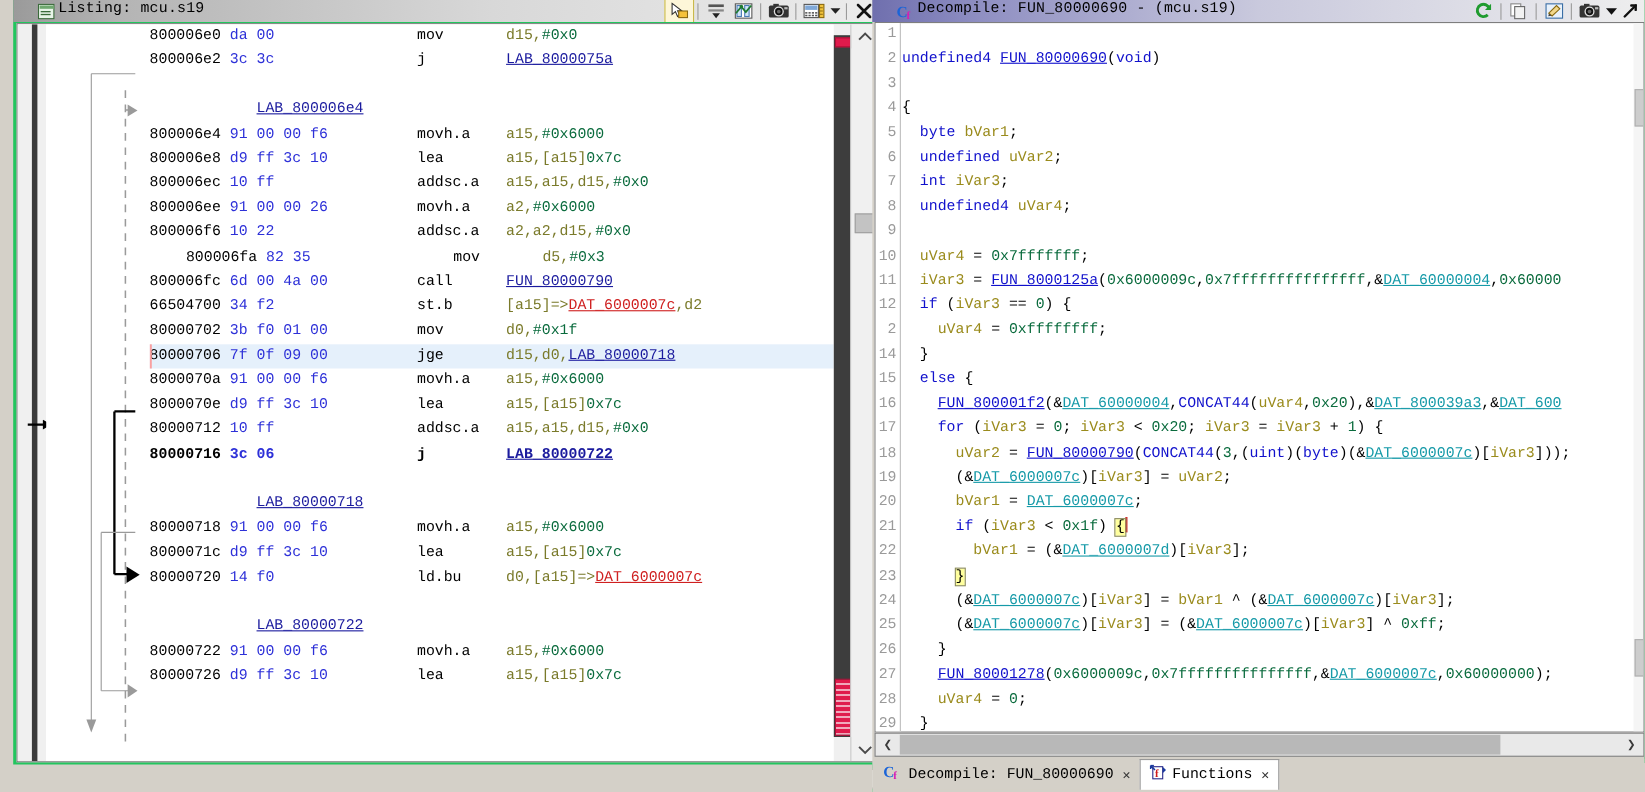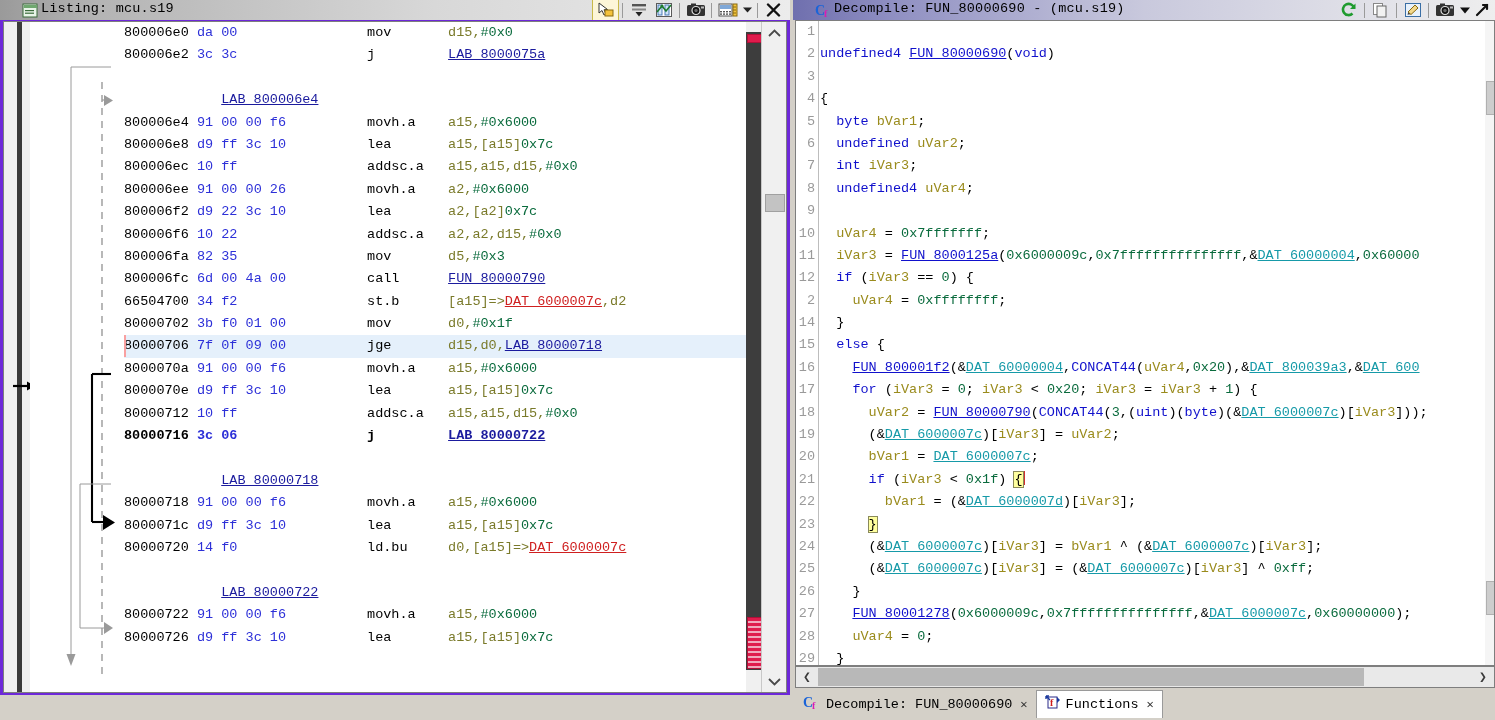--- a/index.html
+++ b/index.html
@@ -21,22 +21,22 @@
   .tb-left{background:linear-gradient(to right,#9a9a9a 0%,#b4b4b4 12%,#d8d8d8 55%,#ececec 100%);}
   .tb-right{background:linear-gradient(to right,#6f6fae 0%,#8f8fc2 14%,#c9c9dd 50%,#eeeeee 100%);}
   .tb-icon{width:16px;height:15px;margin:0 3px 0 22px;flex:0 0 auto;position:relative;}
   .tb-title{white-space:nowrap;margin-top:-4px;letter-spacing:.2px;}
   .tb-tools{margin-left:auto;display:flex;align-items:center;gap:0;padding-right:4px;}
   .tbtn{width:25px;height:20px;display:flex;align-items:center;justify-content:center;position:relative;}
   .tsep{width:1px;height:15px;background:#9a9a9a;margin:0 3px;}
 
   
   #listing-window{
-    position:absolute;left:0;top:0;width:790px;height:720px;
-    background:#6d28d9;box-sizing:border-box;
+    position:absolute;left:12px;top:0;width:790px;height:720px;
+    background:#22c55e;box-sizing:border-box;
   }
   #listing-body{
     position:absolute;left:3px;top:21px;width:784px;height:672px;
     background:#fff;border:1px solid #7e7e7e;box-sizing:border-box;
     overflow:hidden;
   }
   .lst-leftbar{position:absolute;left:0;top:0;width:26px;height:100%;background:#f0f0f0;}
   .lst-leftbar .darkline{position:absolute;left:13px;top:0;width:5px;height:100%;background:#3a3a3a;}
   .lst-cursor-arrow{position:absolute;left:9px;top:358px;width:22px;height:10px;}
   .lst-margin{position:absolute;left:26px;top:0;width:94px;height:100%;background:#fff;}
@@ -234,23 +234,22 @@
 
       <div class="lst-code" id="listing-rows">
           <div class="row" style="position: relative;"><span class="addr">800006e0 </span><span class="bytes">da 00                </span><span class="mnem">mov       </span><span class="reg">d15,</span><span class="imm">#0x0</span></div>
           <div class="row" style="position: relative;"><span class="addr">800006e2 </span><span class="bytes">3c 3c                </span><span class="mnem">j         </span><span class="lbl">LAB_8000075a</span></div>
           <div class="row" style="position: relative;">&nbsp;</div>
           <div class="row" style="position: relative;">            <span class="labelrow">LAB_800006e4</span></div>
           <div class="row" style="position: relative;"><span class="addr">800006e4 </span><span class="bytes">91 00 00 f6          </span><span class="mnem">movh.a    </span><span class="reg">a15,</span><span class="imm">#0x6000</span></div>
           <div class="row" style="position: relative;"><span class="addr">800006e8 </span><span class="bytes">d9 ff 3c 10          </span><span class="mnem">lea       </span><span class="reg">a15,[a15]</span><span class="imm">0x7c</span></div>
           <div class="row" style="position: relative;"><span class="addr">800006ec </span><span class="bytes">10 ff                </span><span class="mnem">addsc.a   </span><span class="reg">a15,a15,d15,</span><span class="imm">#0x0</span></div>
           <div class="row" style="position: relative;"><span class="addr">800006ee </span><span class="bytes">91 00 00 26          </span><span class="mnem">movh.a    </span><span class="reg">a2,</span><span class="imm">#0x6000</span></div>
-          <div class="row" style="position: relative;"><span class="addr">800006f2 </span><span class="bytes">d9 22 3c 10          </span><span class="mnem">lea       </span><span class="reg">a2,[a2]</span><span class="imm">0x7c</span></div>
           <div class="row" style="position: relative;"><span class="addr">800006f6 </span><span class="bytes">10 22                </span><span class="mnem">addsc.a   </span><span class="reg">a2,a2,d15,</span><span class="imm">#0x0</span></div>
-          <div class="row" style="position: relative;"><span class="addr">800006fa </span><span class="bytes">82 35                </span><span class="mnem">mov       </span><span class="reg">d5,</span><span class="imm">#0x3</span></div>
+          <div class="row" style="position: relative; margin-left: 33px;"><span class="addr">800006fa </span><span class="bytes">82 35                </span><span class="mnem">mov       </span><span class="reg">d5,</span><span class="imm">#0x3</span></div>
           <div class="row" style="position: relative;"><span class="addr">800006fc </span><span class="bytes">6d 00 4a 00          </span><span class="mnem">call      </span><span class="fun">FUN_80000790</span></div>
           <div class="row" style="position: relative;"><span class="addr">66504700 </span><span class="bytes">34 f2                </span><span class="mnem">st.b      </span><span class="reg">[a15]=&gt;</span><span class="dat">DAT_6000007c</span><span class="reg">,d2</span></div>
           <div class="row" style="position: relative;"><span class="addr">80000702 </span><span class="bytes">3b f0 01 00          </span><span class="mnem">mov       </span><span class="reg">d0,</span><span class="imm">#0x1f</span></div>
           <div class="row sel" style="position: relative;"><span class="cursorbar"></span><span class="addr">80000706 </span><span class="bytes">7f 0f 09 00          </span><span class="mnem">jge       </span><span class="reg">d15,d0,</span><span class="lbl">LAB_80000718</span></div>
           <div class="row" style="position: relative;"><span class="addr">8000070a </span><span class="bytes">91 00 00 f6          </span><span class="mnem">movh.a    </span><span class="reg">a15,</span><span class="imm">#0x6000</span></div>
           <div class="row" style="position: relative;"><span class="addr">8000070e </span><span class="bytes">d9 ff 3c 10          </span><span class="mnem">lea       </span><span class="reg">a15,[a15]</span><span class="imm">0x7c</span></div>
           <div class="row" style="position: relative;"><span class="addr">80000712 </span><span class="bytes">10 ff                </span><span class="mnem">addsc.a   </span><span class="reg">a15,a15,d15,</span><span class="imm">#0x0</span></div>
           <div class="row" style="position: relative; font-weight: bold;"><span class="addr">80000716 </span><span class="bytes">3c 06                </span><span class="mnem">j         </span><span class="lbl">LAB_80000722</span></div>
           <div class="row" style="position: relative;">&nbsp;</div>
           <div class="row" style="position: relative;">            <span class="labelrow">LAB_80000718</span></div>

